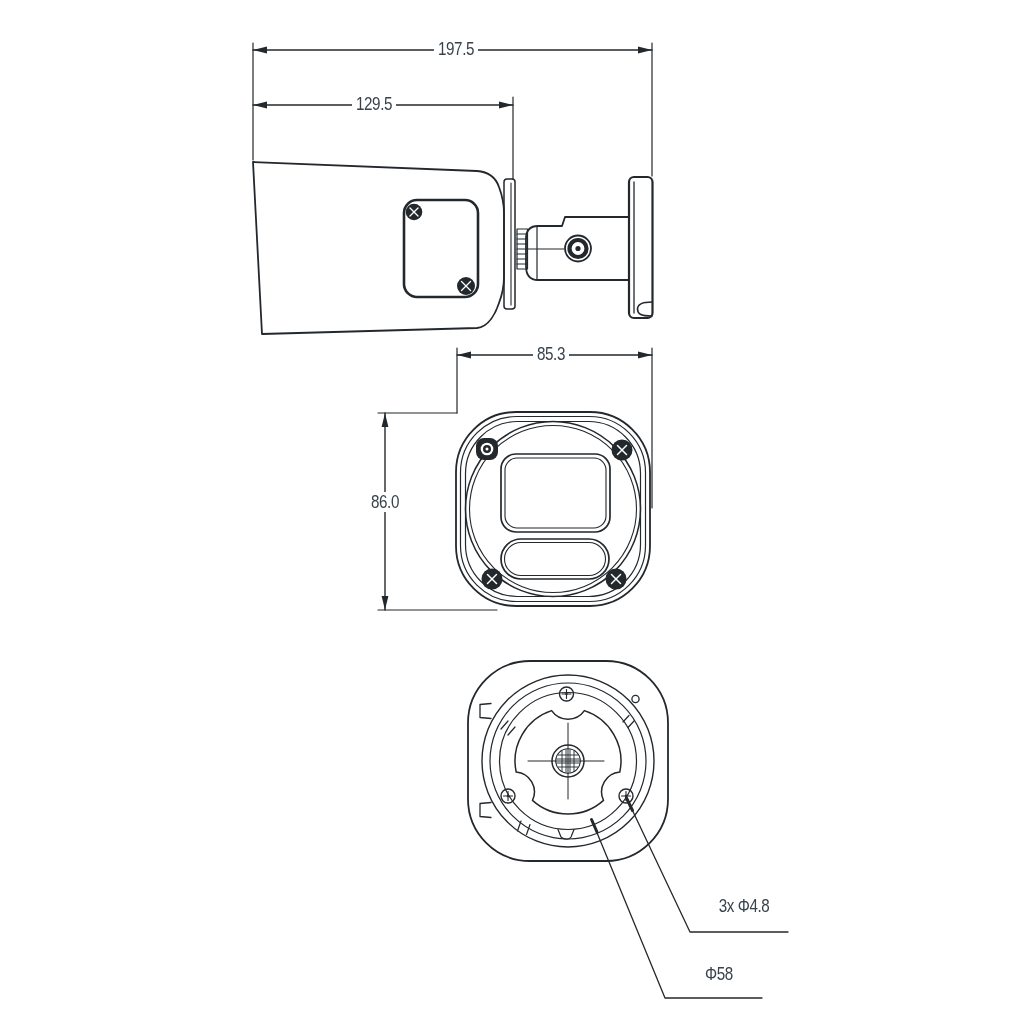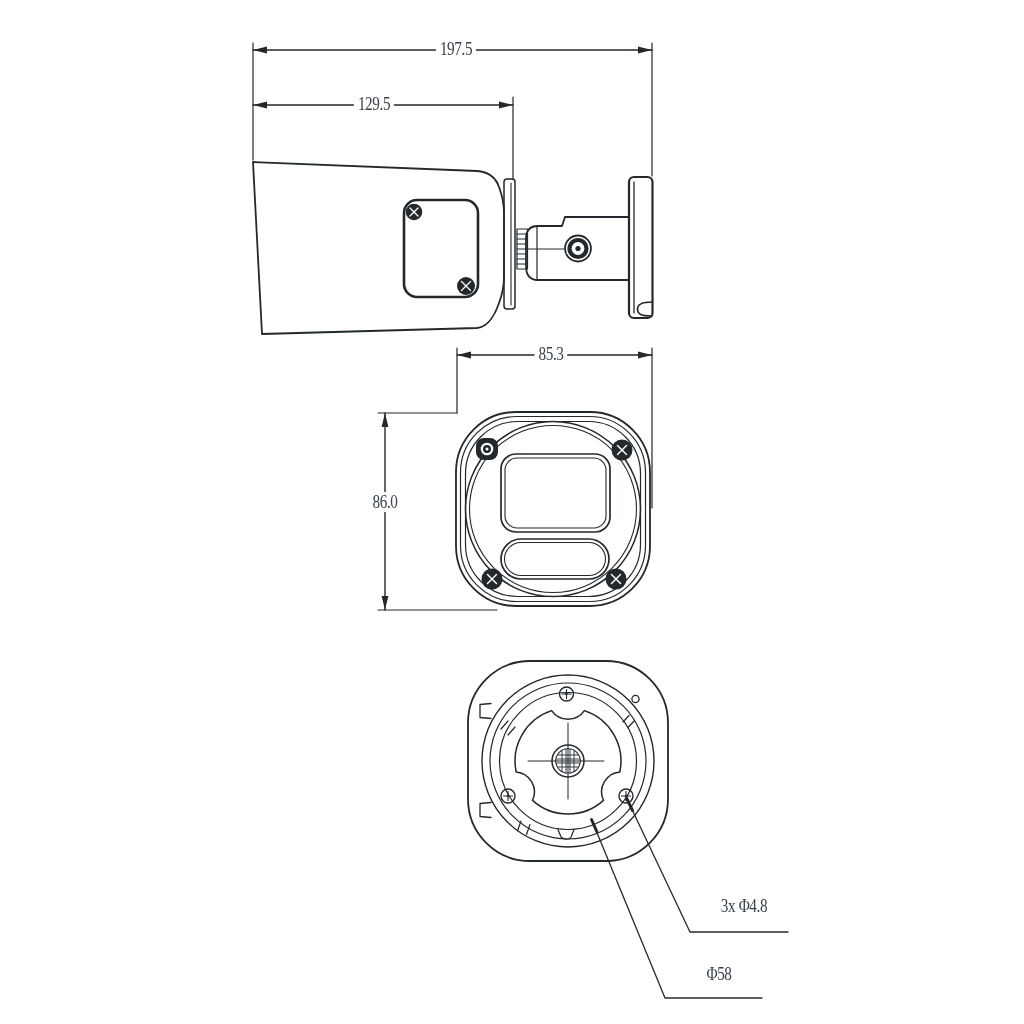--- a/index.html
+++ b/index.html
@@ -1,18 +1,18 @@
 <!DOCTYPE html>
 <html><head>
 <meta charset="utf-8">
 <style>
   html,body{margin:0;padding:0;background:#ffffff;}
   #canvas{
     position:relative;width:1024px;height:1024px;background:#ffffff;
-    font-family:Liberation Serif, serif;overflow:hidden;
+    font-family:Liberation Sans, sans-serif;overflow:hidden;
   }
   #lineart{position:absolute;left:0;top:0;}
   .dim-label{
     position:absolute;color:#39424b;font-size:19px;line-height:20px;
     letter-spacing:-0.5px;background:#ffffff;padding:0 5px;white-space:nowrap;
     transform:translate(-50%,-50%) scaleX(0.8);
   }
 </style>
 </head>
 <body>

